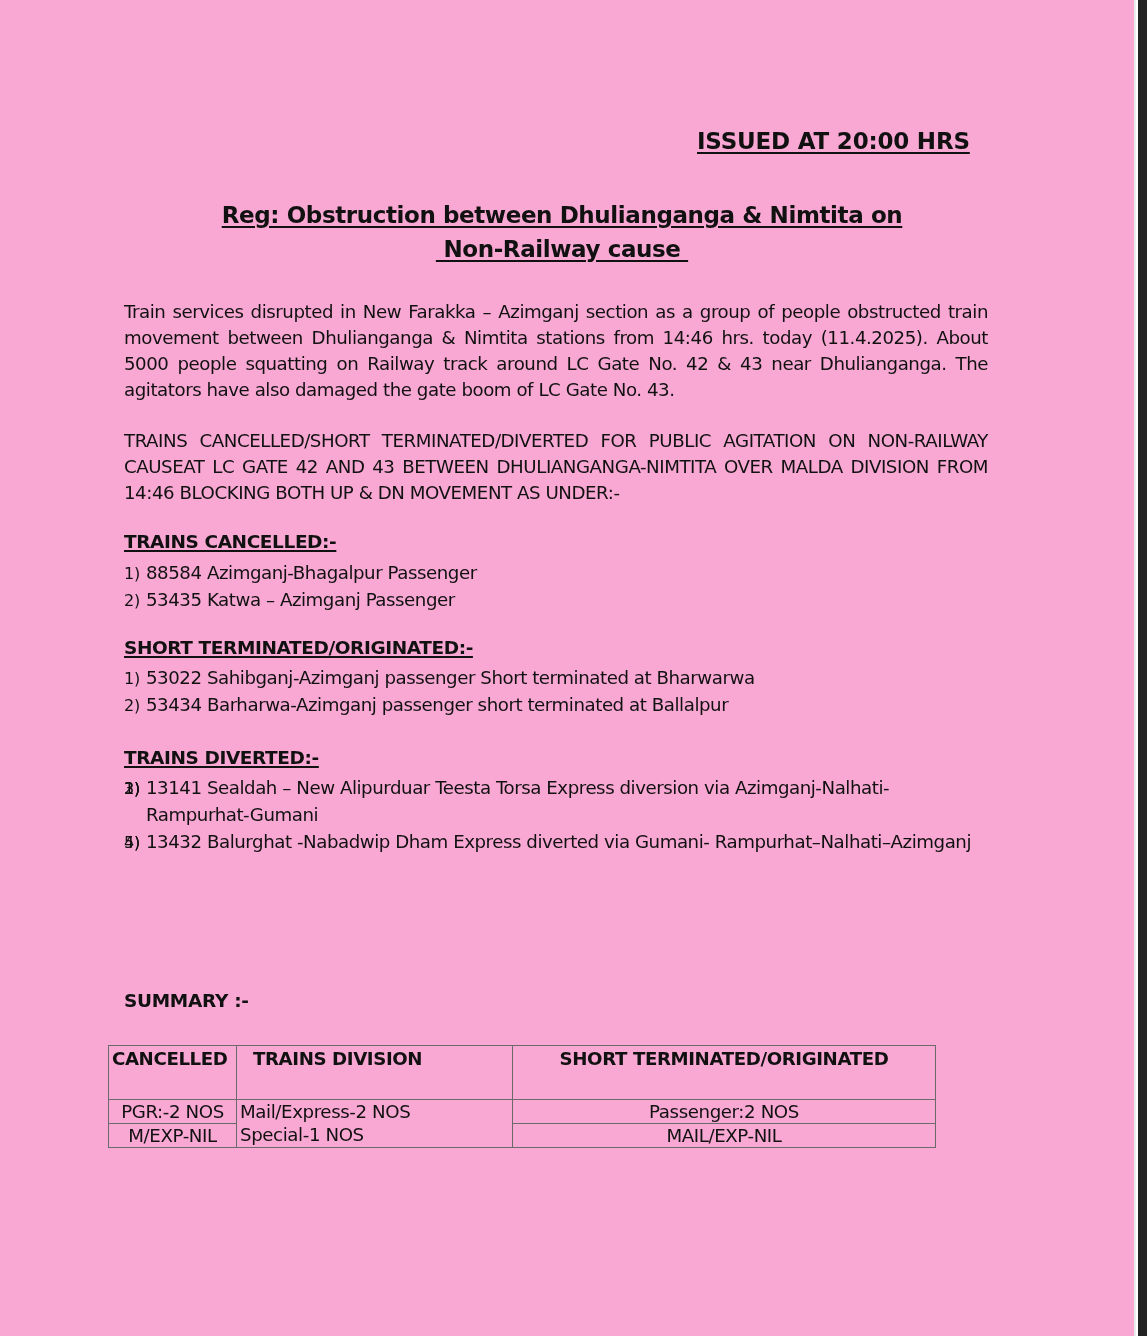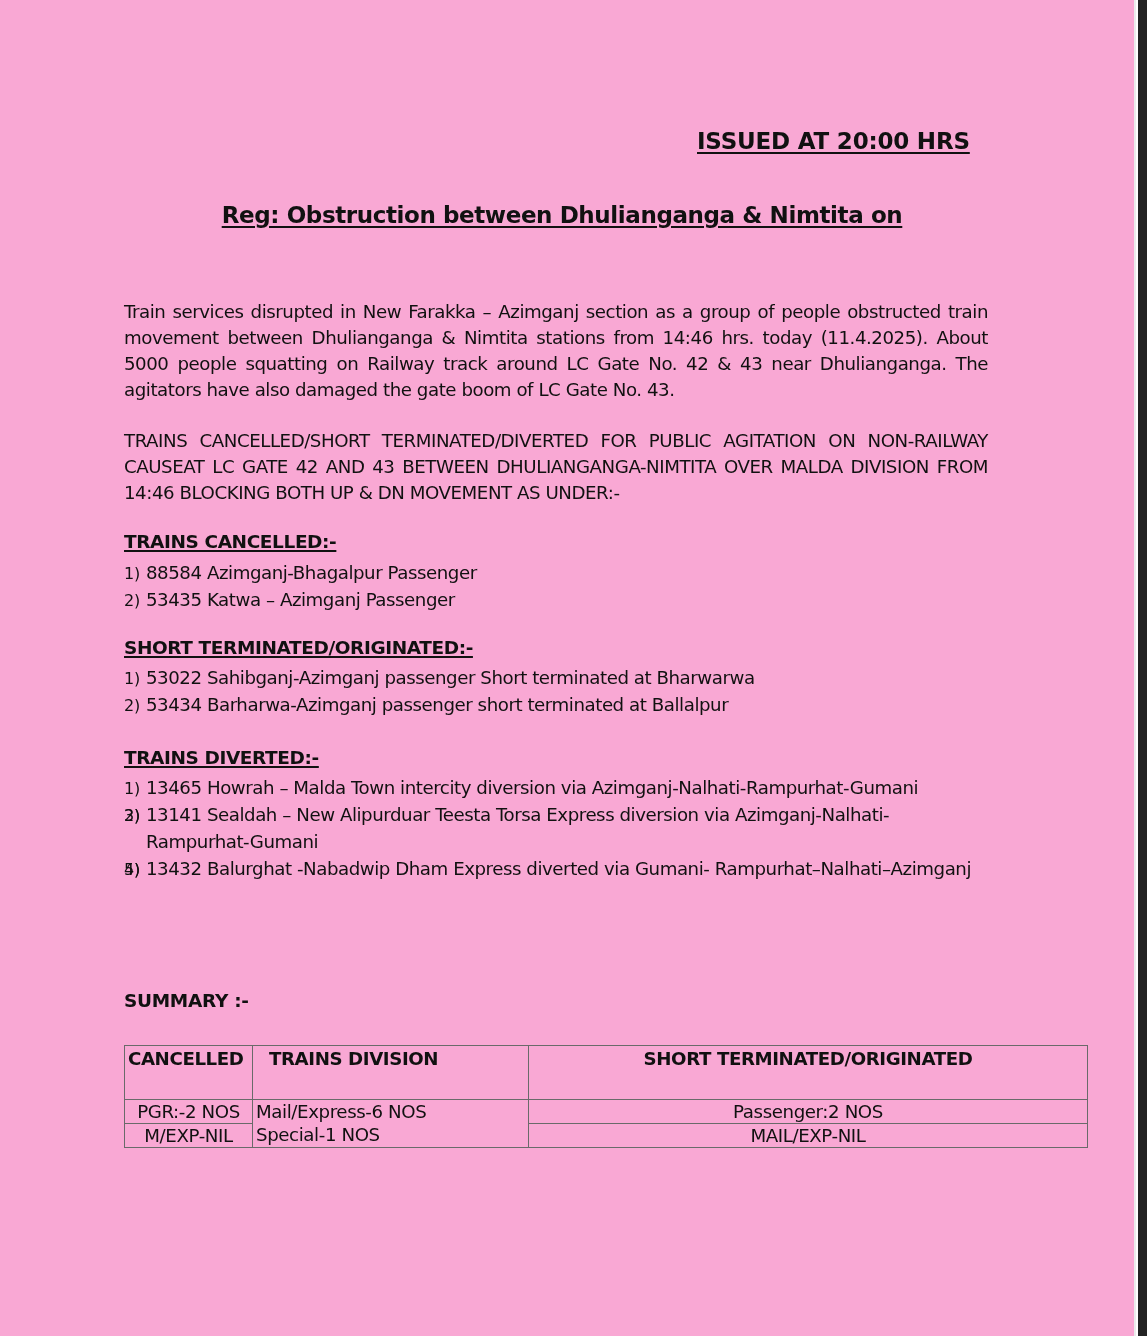--- a/index.html
+++ b/index.html
@@ -109,23 +109,23 @@
     .summary-label {
       position: absolute;
       left: 124px;
       top: 990px;
       font-size: 18.5px;
       font-weight: bold;
       letter-spacing: -0.3px;
     }
     table.summary {
       position: absolute;
-      left: 124px;
+      left: 108px;
       top: 1045px;
-      width: 964px;
+      width: 828px;
       border-collapse: collapse;
       table-layout: fixed;
       font-size: 18.2px;
       letter-spacing: -0.4px;
     }
     table.summary td, table.summary th {
       border: 1.3px solid #6a6a6a;
       padding: 0 3px;
       vertical-align: top;
     }
@@ -152,41 +152,42 @@
   </style>
 </head>
 <body>
 
 <div class="page">
 
   <div class="issued">ISSUED AT 20:00 HRS</div>
 
   <div class="subject">
     <span>Reg: Obstruction between Dhulianganga &amp; Nimtita on</span><br>
+    <span> Non-Railway cause </span>
   </div>
 
   <div class="para para1">Train services disrupted in New Farakka – Azimganj section as a group of people obstructed train movement between Dhulianganga &amp; Nimtita stations from 14:46 hrs. today (11.4.2025). About 5000 people squatting on Railway track around LC Gate No. 42 &amp; 43 near Dhulianganga. The agitators have also damaged the gate boom of LC Gate No. 43.</div>
 
   <div class="para para2">TRAINS CANCELLED/SHORT TERMINATED/DIVERTED FOR PUBLIC AGITATION ON NON-RAILWAY CAUSEAT LC GATE 42 AND 43 BETWEEN DHULIANGANGA-NIMTITA OVER MALDA DIVISION FROM 14:46 BLOCKING BOTH UP &amp; DN MOVEMENT AS UNDER:-</div>
 
   <div class="section-heading" style="top:531px;">TRAINS CANCELLED:-</div>
   <ul class="list" style="top:559px;">
     <li><span class="num">1)</span><span>88584 Azimganj-Bhagalpur Passenger</span></li>
     <li><span class="num">2)</span><span>53435 Katwa – Azimganj Passenger</span></li>
   </ul>
 
   <div class="section-heading" style="top:637px;">SHORT TERMINATED/ORIGINATED:-</div>
   <ul class="list" style="top:664px;">
     <li><span class="num">1)</span><span>53022 Sahibganj-Azimganj passenger Short terminated at Bharwarwa</span></li>
     <li><span class="num">2)</span><span>53434 Barharwa-Azimganj passenger short terminated at Ballalpur</span></li>
   </ul>
 
   <div class="section-heading" style="top:747px;">TRAINS DIVERTED:-</div>
   <ul class="list" style="top:774px; width:850px;">
-    <li><span class="num">1)</span><span>13465 Howrah – Malda Town intercity diversion via Azimganj-Nalhati-Rampurhat-Gumani</span></li>
+    <li><span class="num">1)</span></li>
     <li><span class="num">2)</span></li>
     <li><span class="num">3)</span><span>13141 Sealdah – New Alipurduar Teesta Torsa Express diversion via Azimganj-Nalhati-Rampurhat-Gumani</span></li>
     <li><span class="num">4)</span></li>
     <li><span class="num">5)</span><span>13432 Balurghat -Nabadwip Dham Express diverted via Gumani- Rampurhat–Nalhati–Azimganj</span></li>
   </ul>
 
   <div class="summary-label">SUMMARY :-</div>
 
   <table class="summary">
     <colgroup>
@@ -196,21 +197,21 @@
     </colgroup>
     <tbody>
         <tr>
       <th>CANCELLED</th>
       <th style="padding-left:16px;">TRAINS DIVISION</th>
       <th class="center">SHORT TERMINATED/ORIGINATED</th>
     </tr>
     <tr>
       <td class="center">PGR:-2 NOS</td>
       <td class="merged" rowspan="2">
-        <div>Mail/Express-6 NOS</div>
+        <div>Mail/Express-2 NOS</div>
         <div>Special-1 NOS</div>
       </td>
       <td class="center">Passenger:2 NOS</td>
     </tr>
     <tr>
       <td class="center">M/EXP-NIL</td>
       <td class="center">MAIL/EXP-NIL</td>
     </tr>
   </tbody>
     </table>

